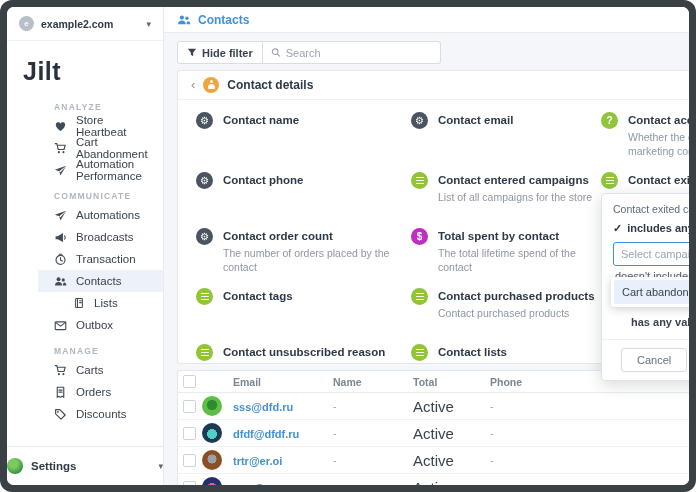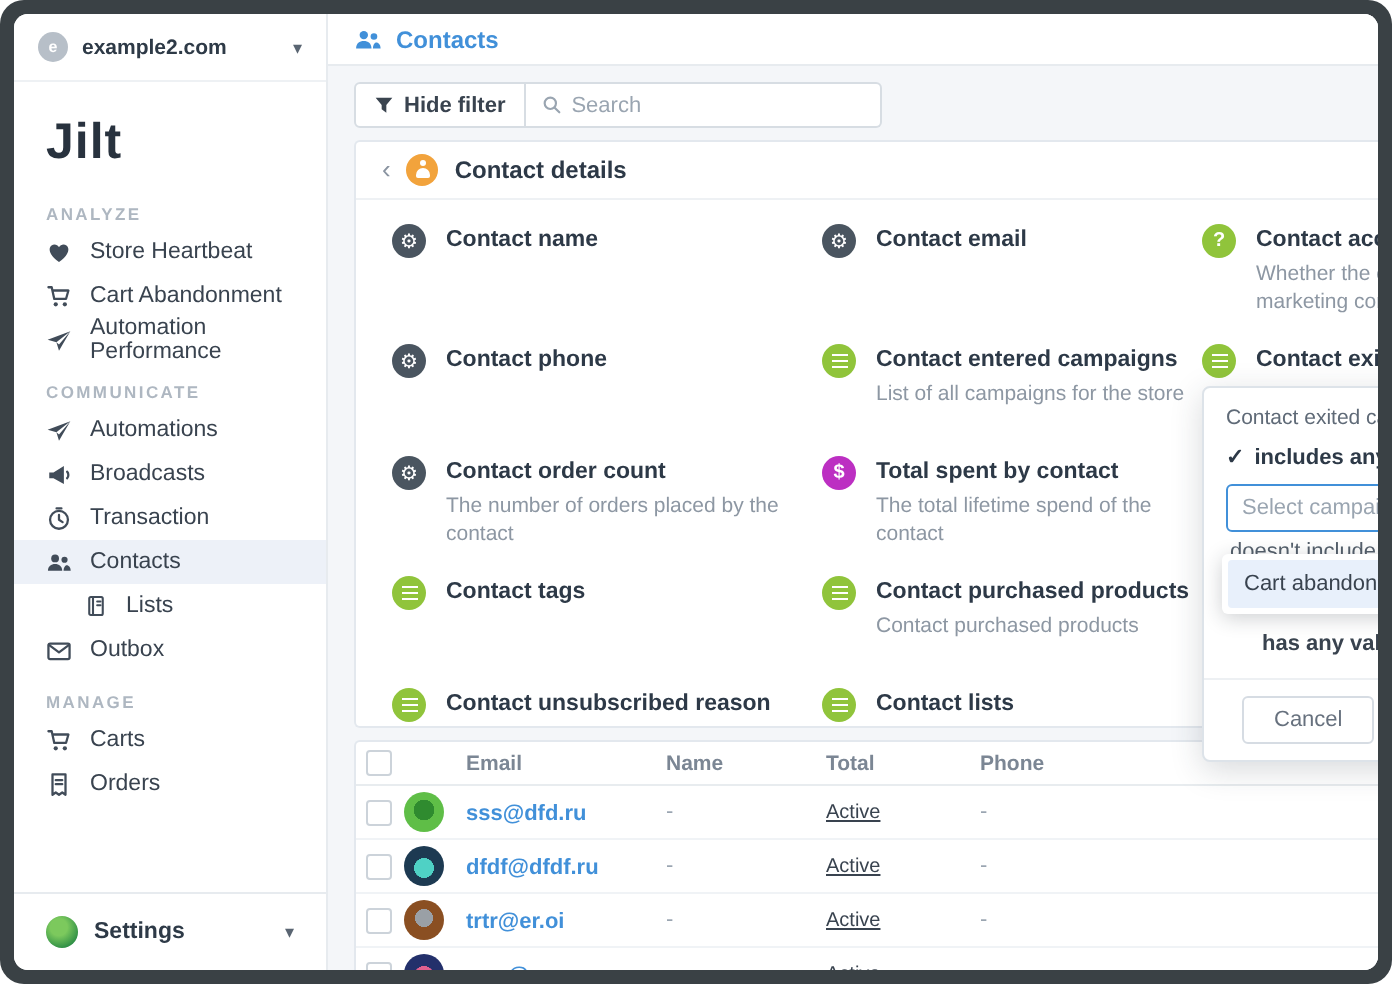--- a/index.html
+++ b/index.html
@@ -12,27 +12,27 @@
   }
   .app { width:682px; height:478px; background:#fff; border-radius:7px; overflow:hidden; display:flex; position:relative; }
 
   
   .sidebar { width:157px; min-width:157px; background:#fff; border-right:1px solid #e7ebef; display:flex; flex-direction:column; }
   .account-row { display:flex; align-items:center; gap:7px; padding:9px 12px; border-bottom:1px solid #eef1f4; cursor:pointer; }
   .account-avatar { width:15px; height:15px; border-radius:50%; background:#b7bfc8; color:#fff; font-size:8px; font-weight:bold; display:flex; align-items:center; justify-content:center; }
   .account-name { font-size:10.5px; font-weight:bold; color:#2e3a47; flex:1; }
   .caret { font-size:9px; color:#5a6572; }
   .logo { font-size:25px; font-weight:bold; color:#28323e; padding:16px 16px 6px; letter-spacing:.5px; }
-  .nav { flex:1; overflow:hidden; }
+  .nav { flex:1; overflow:hidden;margin-left:31px; }
   .nav-section-label { font-size:8.5px; letter-spacing:1.2px; color:#aeb7c1; font-weight:bold; padding:10px 16px 3px; }
   .nav-item { display:flex; align-items:center; gap:9px; padding:4px 16px; height:22px; font-size:11.5px; color:#39434f; cursor:pointer; }
   .nav-item.active { background:#edf1f8; }
   .nav-item.sub { padding-left:35px; }
   .nav-item svg { flex:none; }
-  .settings-row { border-top:1px solid #e7ebef; display:flex; align-items:center; gap:8px; padding:11px 16px; cursor:pointer; }
+  .settings-row { border-top:1px solid #e7ebef; display:flex; align-items:center; gap:8px; padding:11px 0; cursor:pointer; }
   .settings-avatar { width:16px; height:16px; border-radius:50%; background:radial-gradient(circle at 40% 35%, #7cc95d 30%, #2f8f46 75%); }
   .settings-label { font-size:11.5px; font-weight:bold; color:#2e3a47; flex:1; }
 
   
   .main { flex:1; min-width:0; background:#f4f6f9; display:flex; flex-direction:column; position:relative; overflow:hidden; }
   .main-header { background:#fff; border-bottom:1px solid #e7ebef; height:26px; display:flex; align-items:center; gap:7px; padding-left:13px; flex:none; }
   .main-title { font-size:12px; font-weight:bold; color:var(--accent); }
   .toolbar { display:flex; padding:8px 0 6px 13px; flex:none; }
   .hide-filter-btn { display:flex; align-items:center; gap:5px; background:#fff; border:1px solid #d7dde3; border-radius:3px 0 0 3px; height:23px; padding:0 9px; font-size:11px; font-weight:bold; color:#39434f; cursor:pointer; }
   .search-box { display:flex; align-items:center; gap:5px; background:#fff; border:1px solid #d7dde3; border-left:none; border-radius:0 3px 3px 0; height:23px; width:178px; padding:0 8px; }
@@ -84,21 +84,21 @@
   .cb { width:13px; height:13px; border:1px solid #ccd3da; border-radius:2px; background:#fff; margin-right:3px; flex:none; cursor:pointer; }
   .av-cell { width:26px; flex:none; display:flex; justify-content:center; }
   .avatar { width:20px; height:20px; border-radius:50%; }
   .col-email { width:108px; padding-left:8px; flex:none; }
   .col-name { width:80px; flex:none; }
   .col-status { width:77px; flex:none; }
   .col-phone { flex:1; }
   .th { font-size:10.5px; font-weight:bold; color:#7b8694; }
   .email-link { font-size:11px; font-weight:bold; color:var(--accent); text-decoration:none; cursor:pointer; }
   .dash { font-size:11px; color:#9aa5b1; }
-  .status-txt { font-size:10px; color:#39434f;text-decoration:underline; }
+  .status-txt { font-size:15px; color:#39434f; }
   .av1 { background:radial-gradient(circle at 50% 45%, #2f8b2f 34%, #5fbe47 35%); }
   .av2 { background:radial-gradient(circle at 50% 55%, #4fd1c5 33%, #1d3a52 34%); }
   .av3 { background:radial-gradient(circle at 50% 45%, #9aa0a6 30%, #8a4f22 31%); }
   .av4 { background:radial-gradient(circle at 50% 55%, #e0608f 33%, #23306b 34%); }
 
   svg .st { fill:none; stroke:#414c59; stroke-width:1.4; stroke-linecap:round; stroke-linejoin:round; }
   svg .fl { fill:#414c59; }
 </style>
 </head>
 <body>
@@ -191,20 +191,27 @@
             <circle class="fl" cx="11.6" cy="12.5" r="1.3"></circle>
           </svg>
         <span>Carts</span>
       </div>
       <div class="nav-item">
         <svg width="13" height="13" viewBox="0 0 16 16">
             <path class="st" d="M4 1.5h8V14l-2-1.4-2 1.4-2-1.4L4 14V1.5z"></path>
             <path class="st" d="M6 5h4M6 7.5h4"></path>
           </svg>
         <span>Orders</span>
+      </div>
+      <div class="nav-item">
+        <svg width="13" height="13" viewBox="0 0 16 16">
+            <path class="st" d="M2 2h5.2l6.6 6.6-5.2 5.2L2 7.2V2z"></path>
+            <circle class="fl" cx="4.8" cy="4.8" r="1.1"></circle>
+          </svg>
+        <span>Discounts</span>
       </div>
     </nav>
 
     <div class="settings-row">
       <span class="settings-avatar"></span>
       <span class="settings-label">Settings</span>
       <span class="caret">▾</span>
     </div>
   </aside>
 

